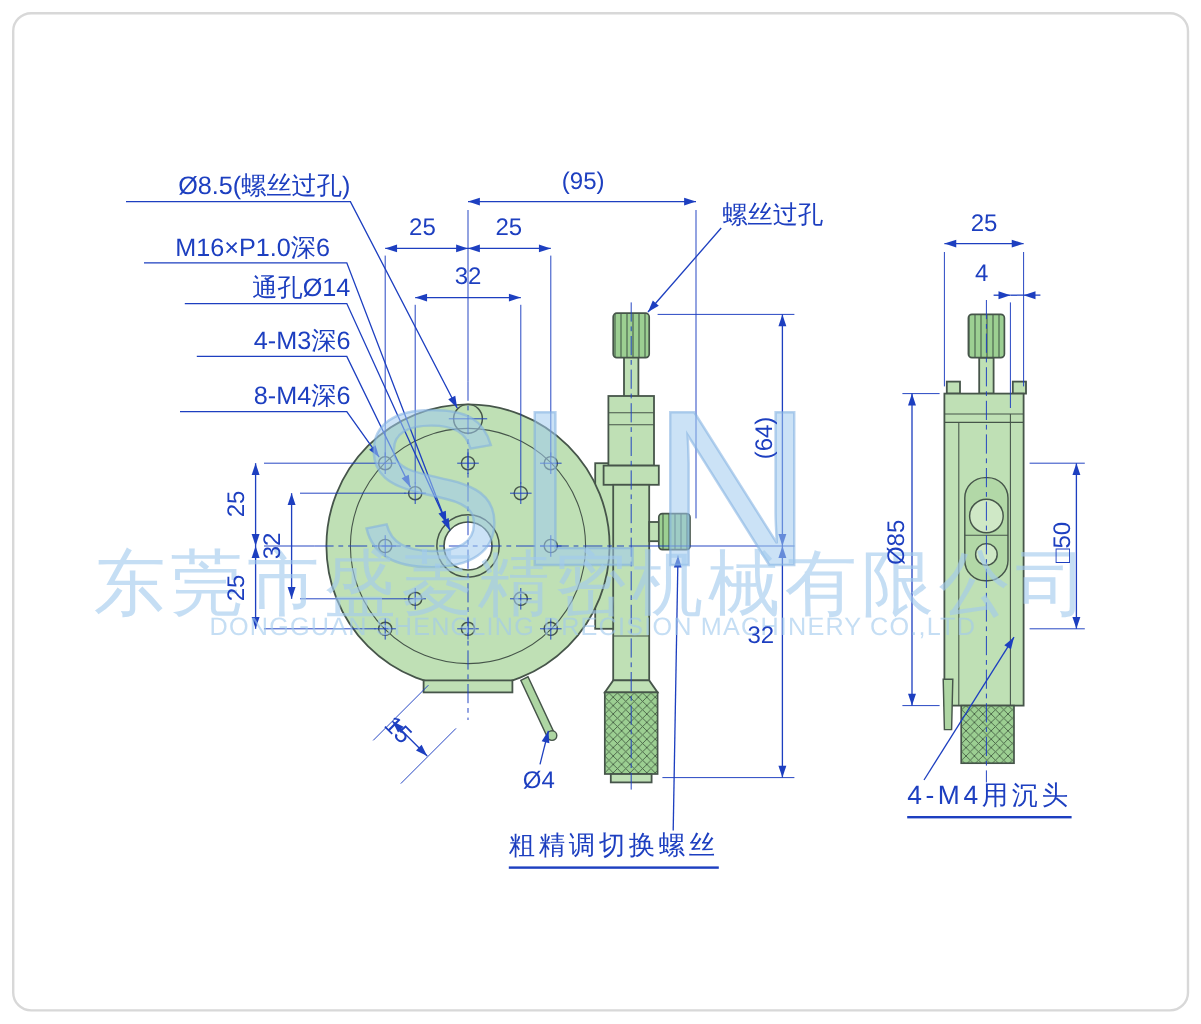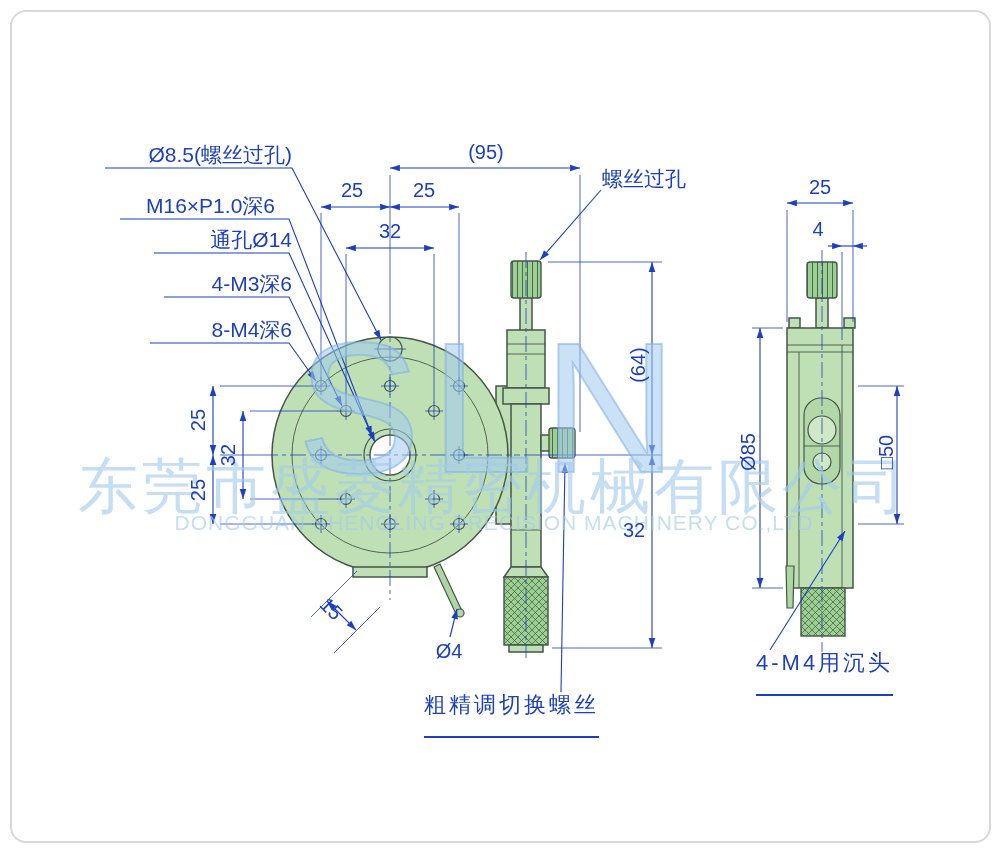--- a/index.html
+++ b/index.html
@@ -27,21 +27,21 @@
   .wm-en{position:absolute;left:494px;top:523px;transform:translate(-50%,-50%);
     font-size:21px;font-weight:400;letter-spacing:1px;color:rgba(161,202,238,0.62);white-space:nowrap}
   
   .labels{position:absolute;inset:0;z-index:3;pointer-events:none}
   .lbl{position:absolute;transform:translate(-50%,-50%);color:#1d3fc0;font-size:20px;white-space:nowrap}
   .lbl.rot{transform:translate(-50%,-50%) rotate(-90deg)}
   .lbl.rot45{transform:translate(-50%,-50%) rotate(45deg)}
   .lbl-r{position:absolute;color:#1d3fc0;font-size:21px;white-space:nowrap;}
   .lbl-l{position:absolute;color:#1d3fc0;font-size:21px;white-space:nowrap}
   .big{font-size:22px;letter-spacing:3px}
-  .ul{border-bottom:2px solid #1d3fc0;padding-bottom:16px}
+  .ul{border-bottom:2px solid #1d3fc0;padding-bottom:2px}
 </style>
 </head>
 <body>
 
 <div class="canvas">
   <div class="frame"></div>
 
   <svg class="draw" width="1001" height="853" viewBox="0 0 1001 853">
     <defs>
       <marker id="ar" viewBox="0 0 10 10" refX="9.5" refY="5" markerWidth="10" markerHeight="10" orient="auto-start-reverse">

